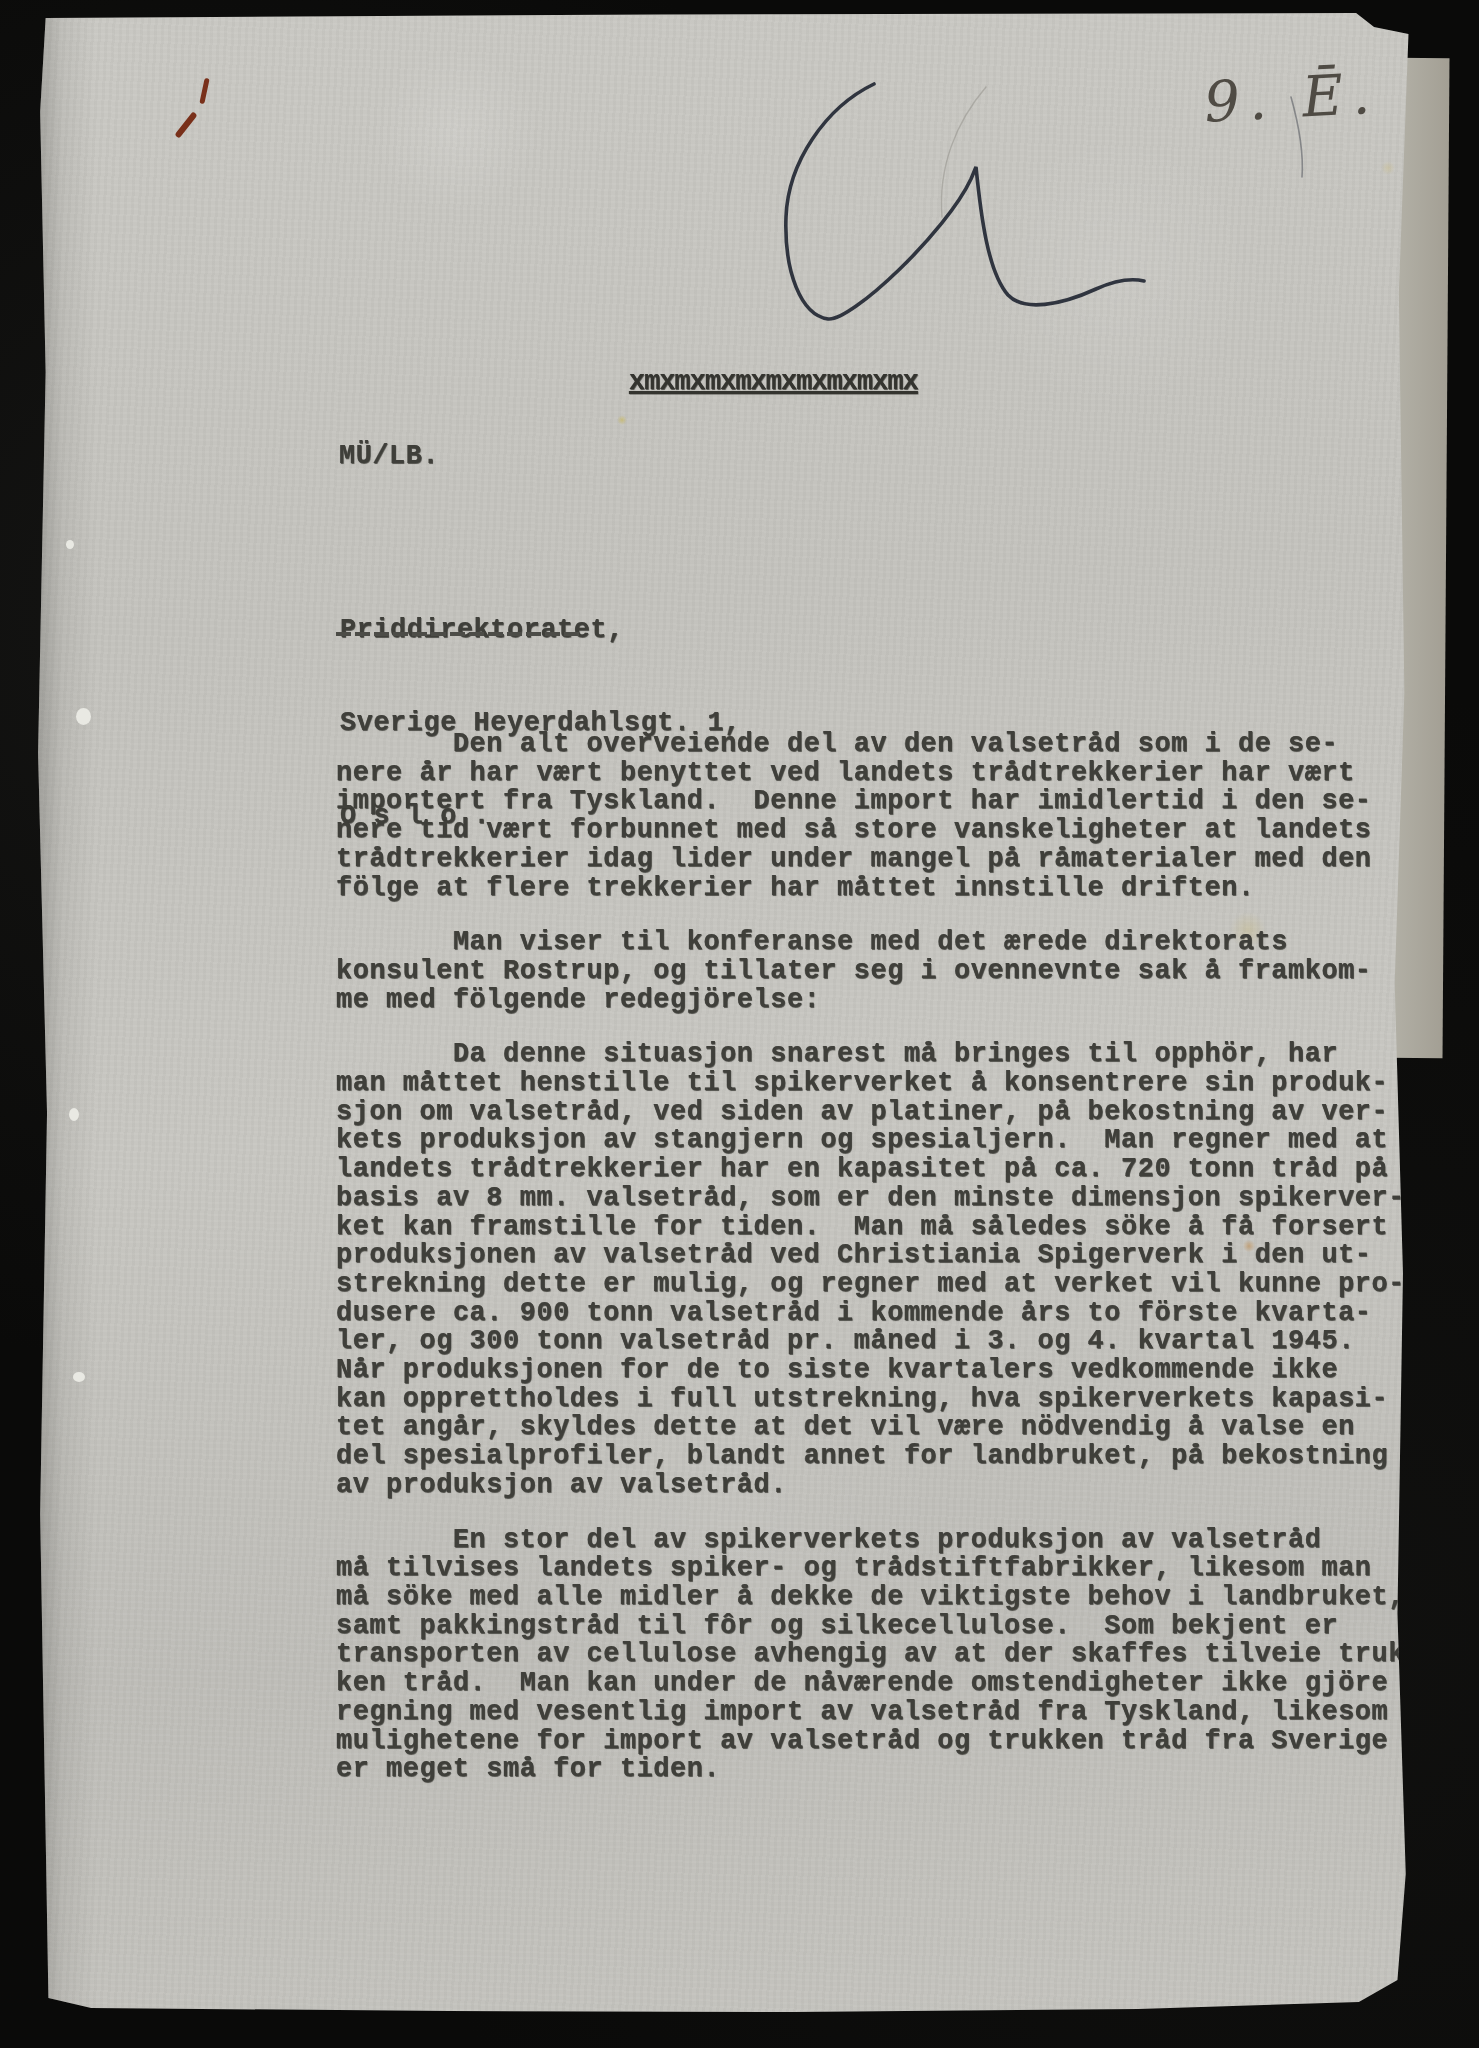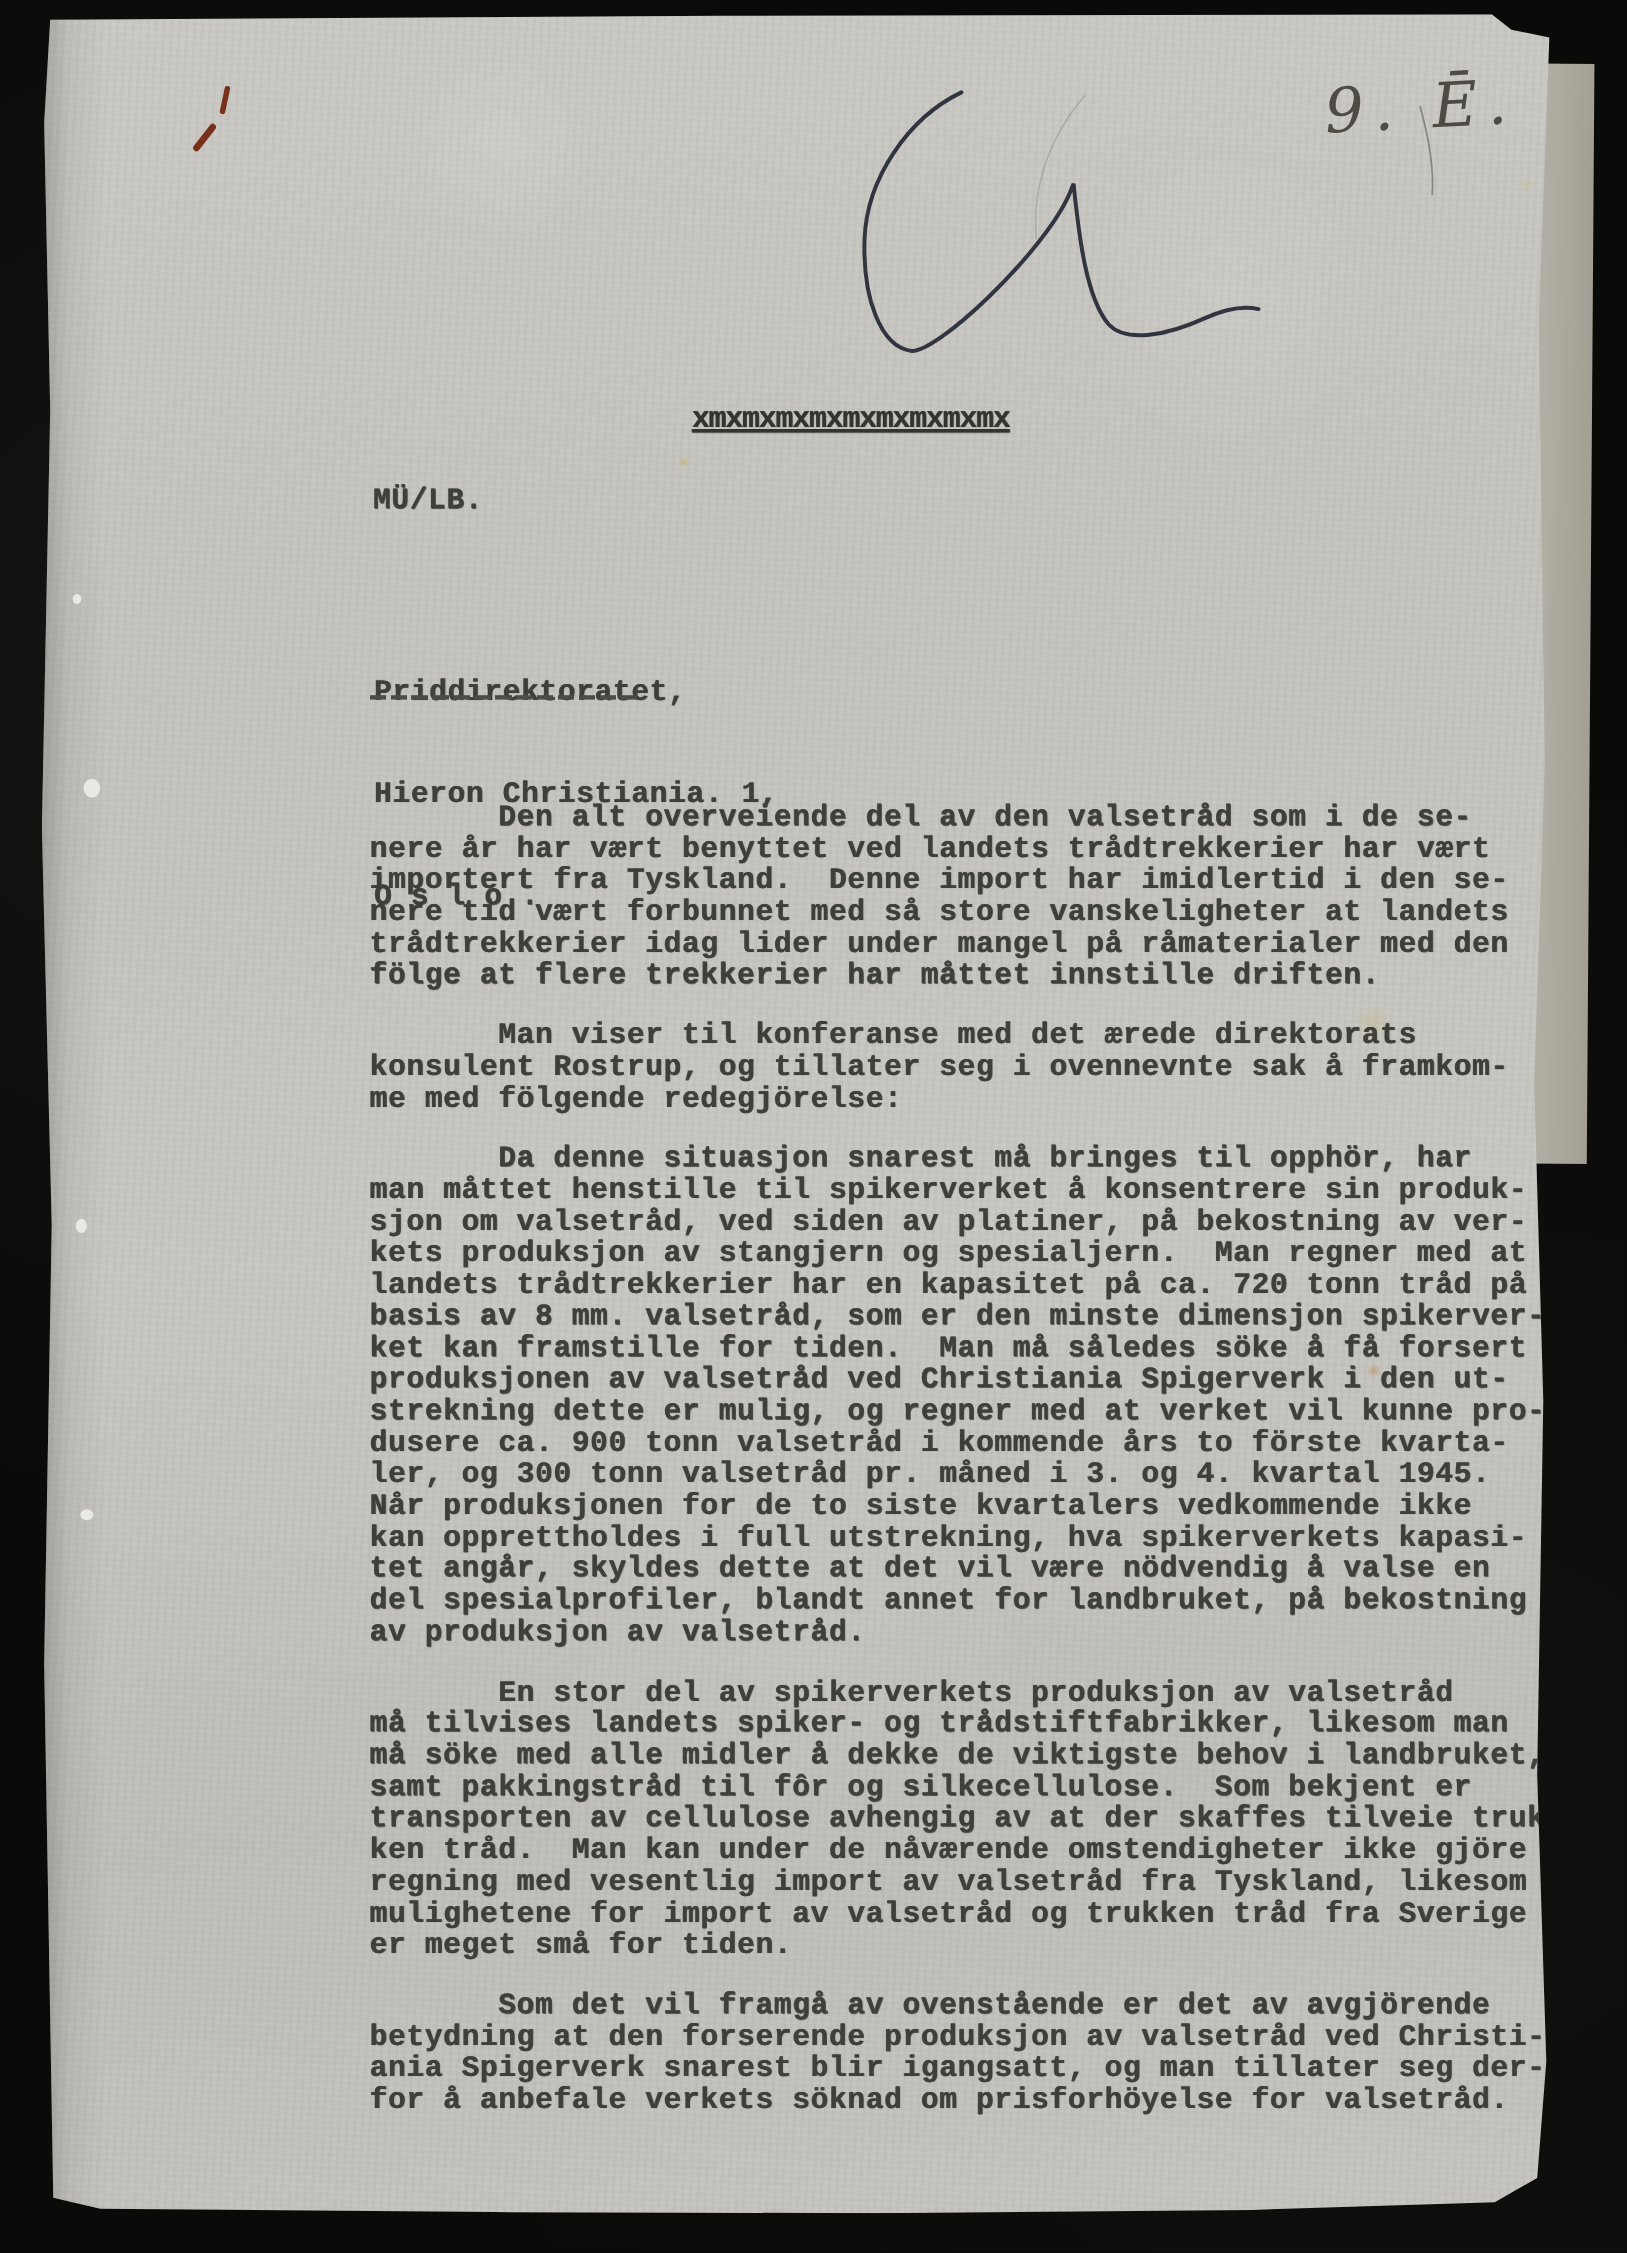--- a/index.html
+++ b/index.html
@@ -95,21 +95,21 @@
       <path d="M625,30 C632,55 638,82 636,110" fill="none" stroke="#232834" stroke-width="1.6" stroke-linecap="round" opacity="0.4"></path>
       <path d="M320,20 C290,55 272,100 276,150" fill="none" stroke="#8a8880" stroke-width="1.4" stroke-linecap="round" opacity="0.45"></path>
     </svg>
 
     <div class="xline ink">xmxmxmxmxmxmxmxmxmx</div>
 
     <div class="ref ink">MÜ/LB.</div>
 
     <div class="address ink">
       <span class="addr-line">Priddirektoratet,</span>
-      <span class="addr-line">Hieron Christiania. 1,</span>
+      <span class="addr-line">Sverige Heyerdahlsgt. 1,</span>
       <span class="addr-line">O s l o .</span>
     </div>
     <div class="addr-rule"></div>
 
 
     <div class="bodytext">
       <div class="para ink">       Den alt overveiende del av den valsetråd som i de se-
 nere år har vært benyttet ved landets trådtrekkerier har vært
 importert fra Tyskland.  Denne import har imidlertid i den se-
 nere tid vært forbunnet med så store vanskeligheter at landets
@@ -136,24 +136,20 @@
 av produksjon av valsetråd.</div>
       <div class="para ink">       En stor del av spikerverkets produksjon av valsetråd
 må tilvises landets spiker- og trådstiftfabrikker, likesom man
 må söke med alle midler å dekke de viktigste behov i landbruket,
 samt pakkingstråd til fôr og silkecellulose.  Som bekjent er
 transporten av cellulose avhengig av at der skaffes tilveie truk-
 ken tråd.  Man kan under de nåværende omstendigheter ikke gjöre
 regning med vesentlig import av valsetråd fra Tyskland, likesom
 mulighetene for import av valsetråd og trukken tråd fra Sverige
 er meget små for tiden.</div>
-      <div class="para ink">       Som det vil framgå av ovenstående er det av avgjörende
-betydning at den forserende produksjon av valsetråd ved Christi-
-ania Spigerverk snarest blir igangsatt, og man tillater seg der-
-for å anbefale verkets söknad om prisforhöyelse for valsetråd.</div>
     </div>
 
     <div class="dateline ink">Oslo, 24/11. 1944.</div>
 
     <div class="foot-rule"></div>
 
     <div class="speck s1"></div>
     <div class="speck s2"></div>
     <div class="speck s3"></div>
     <div class="speck s4"></div>

